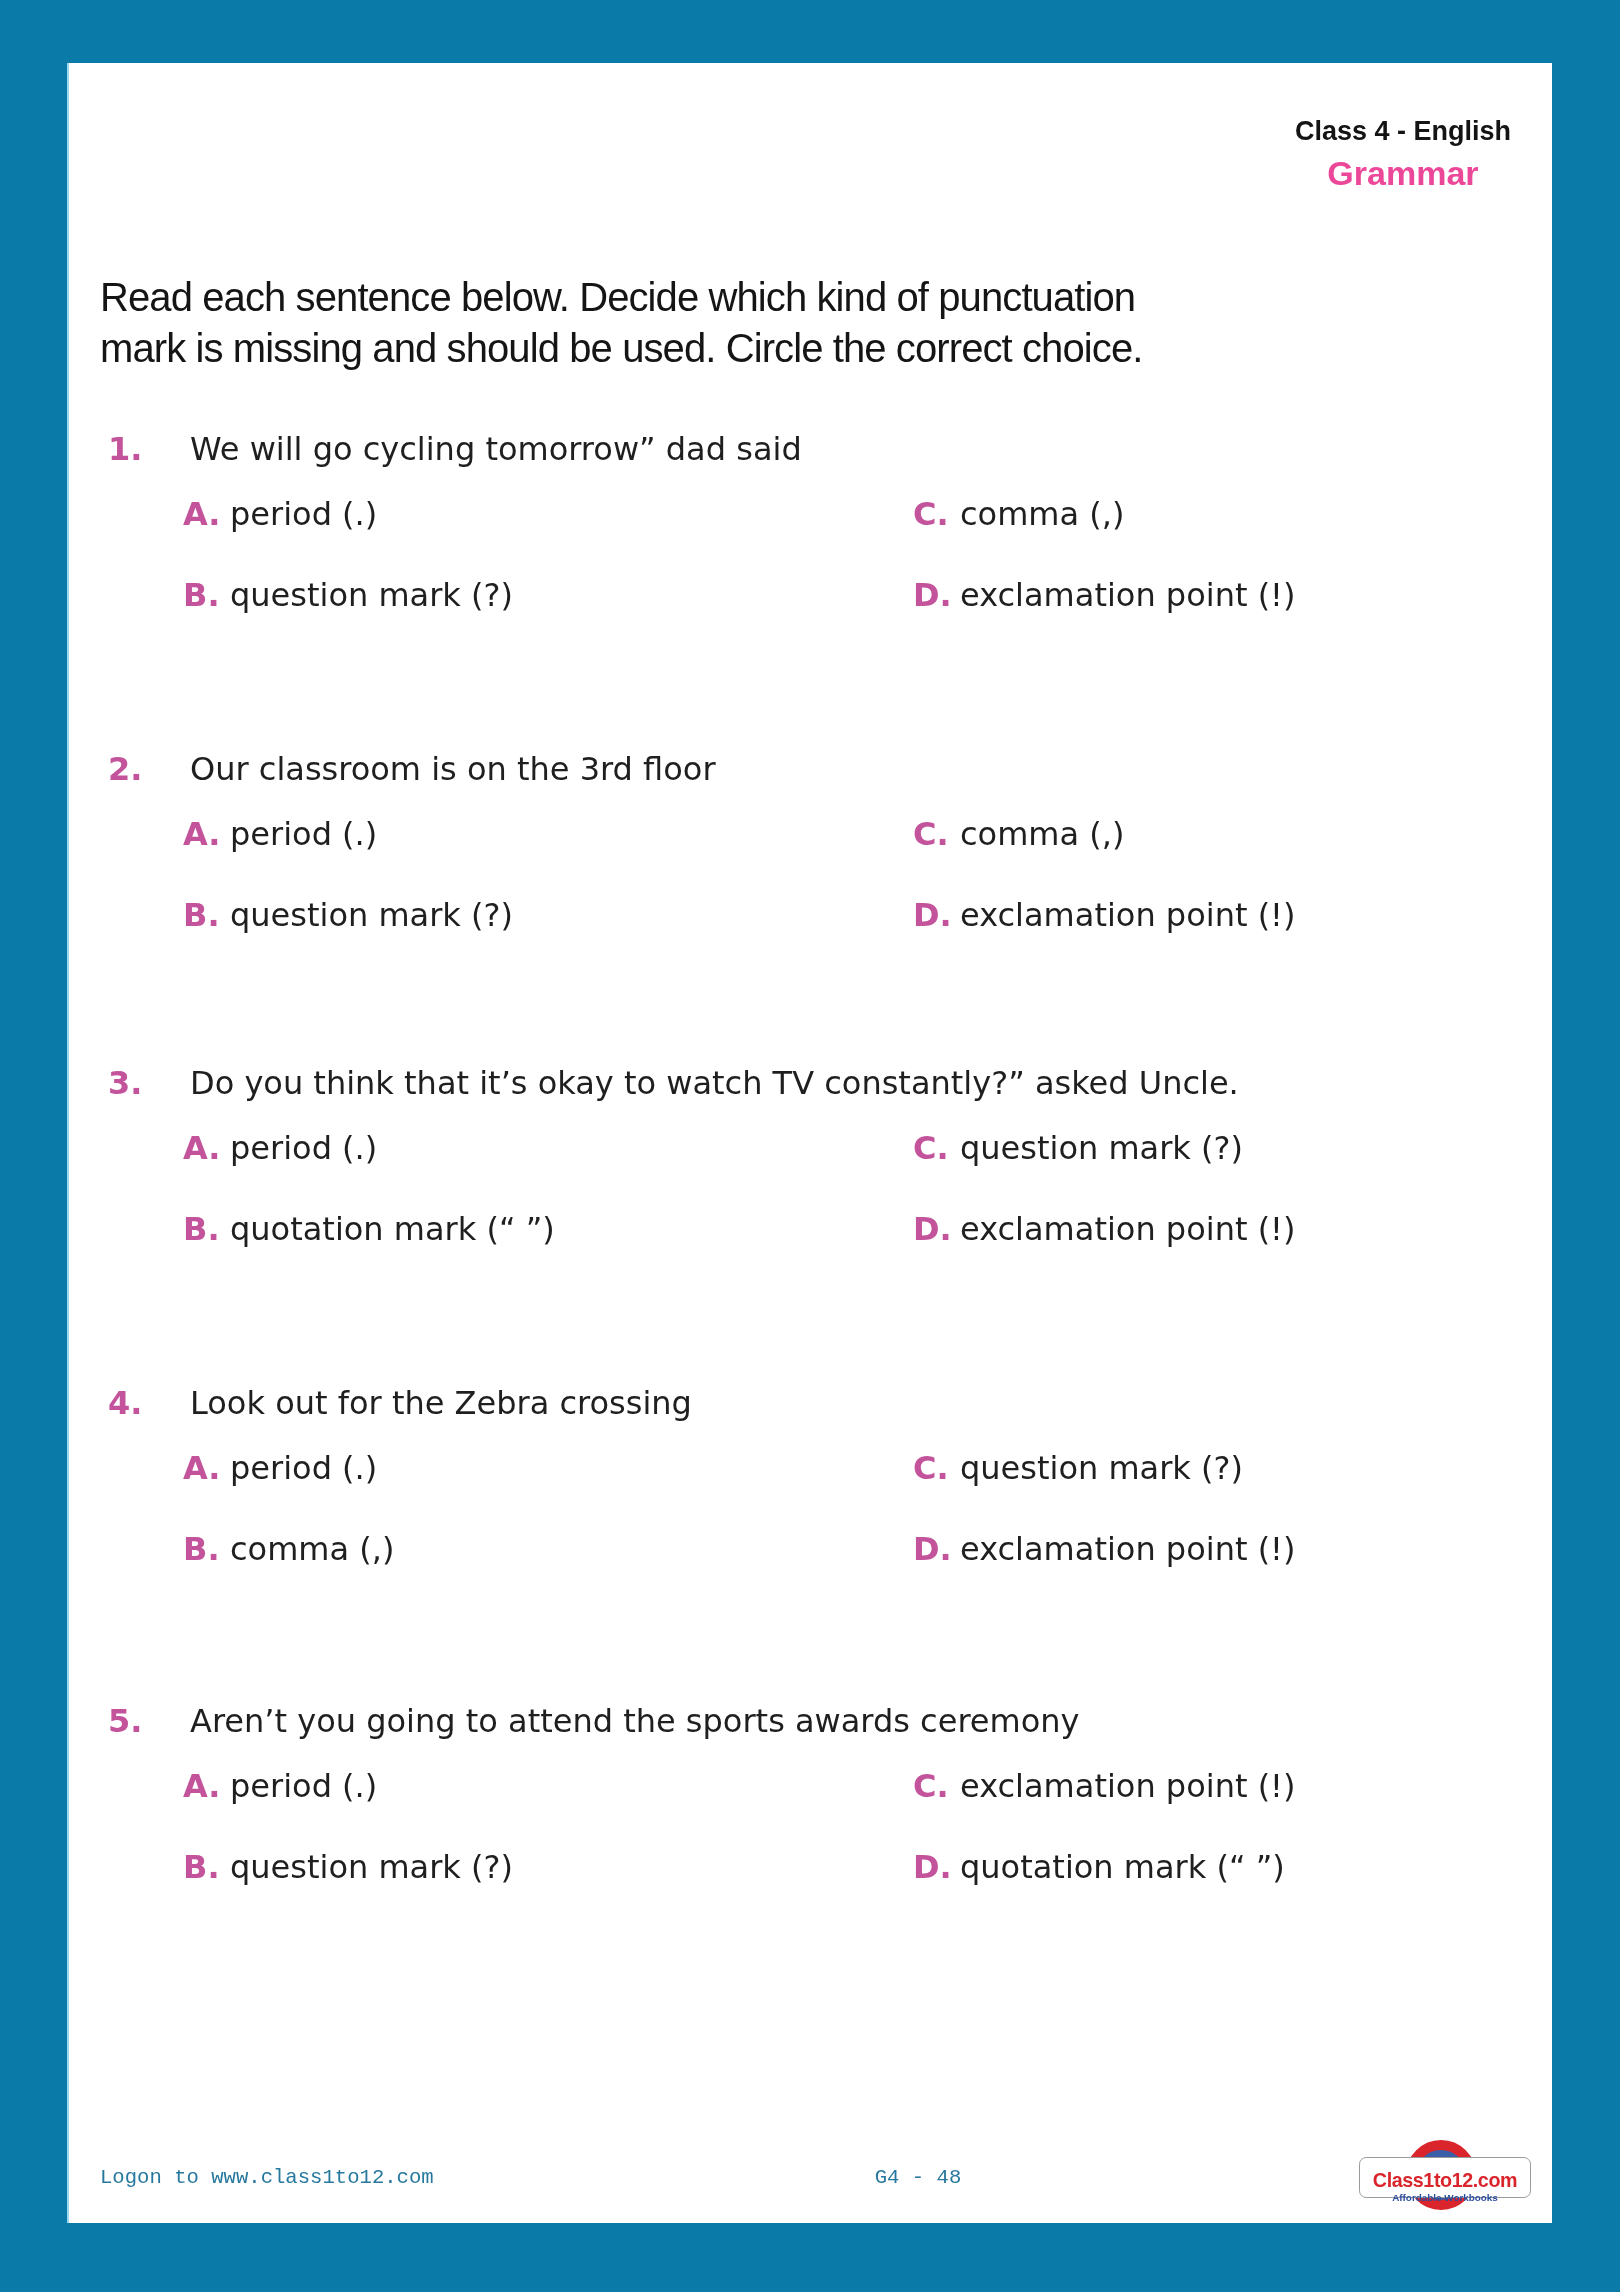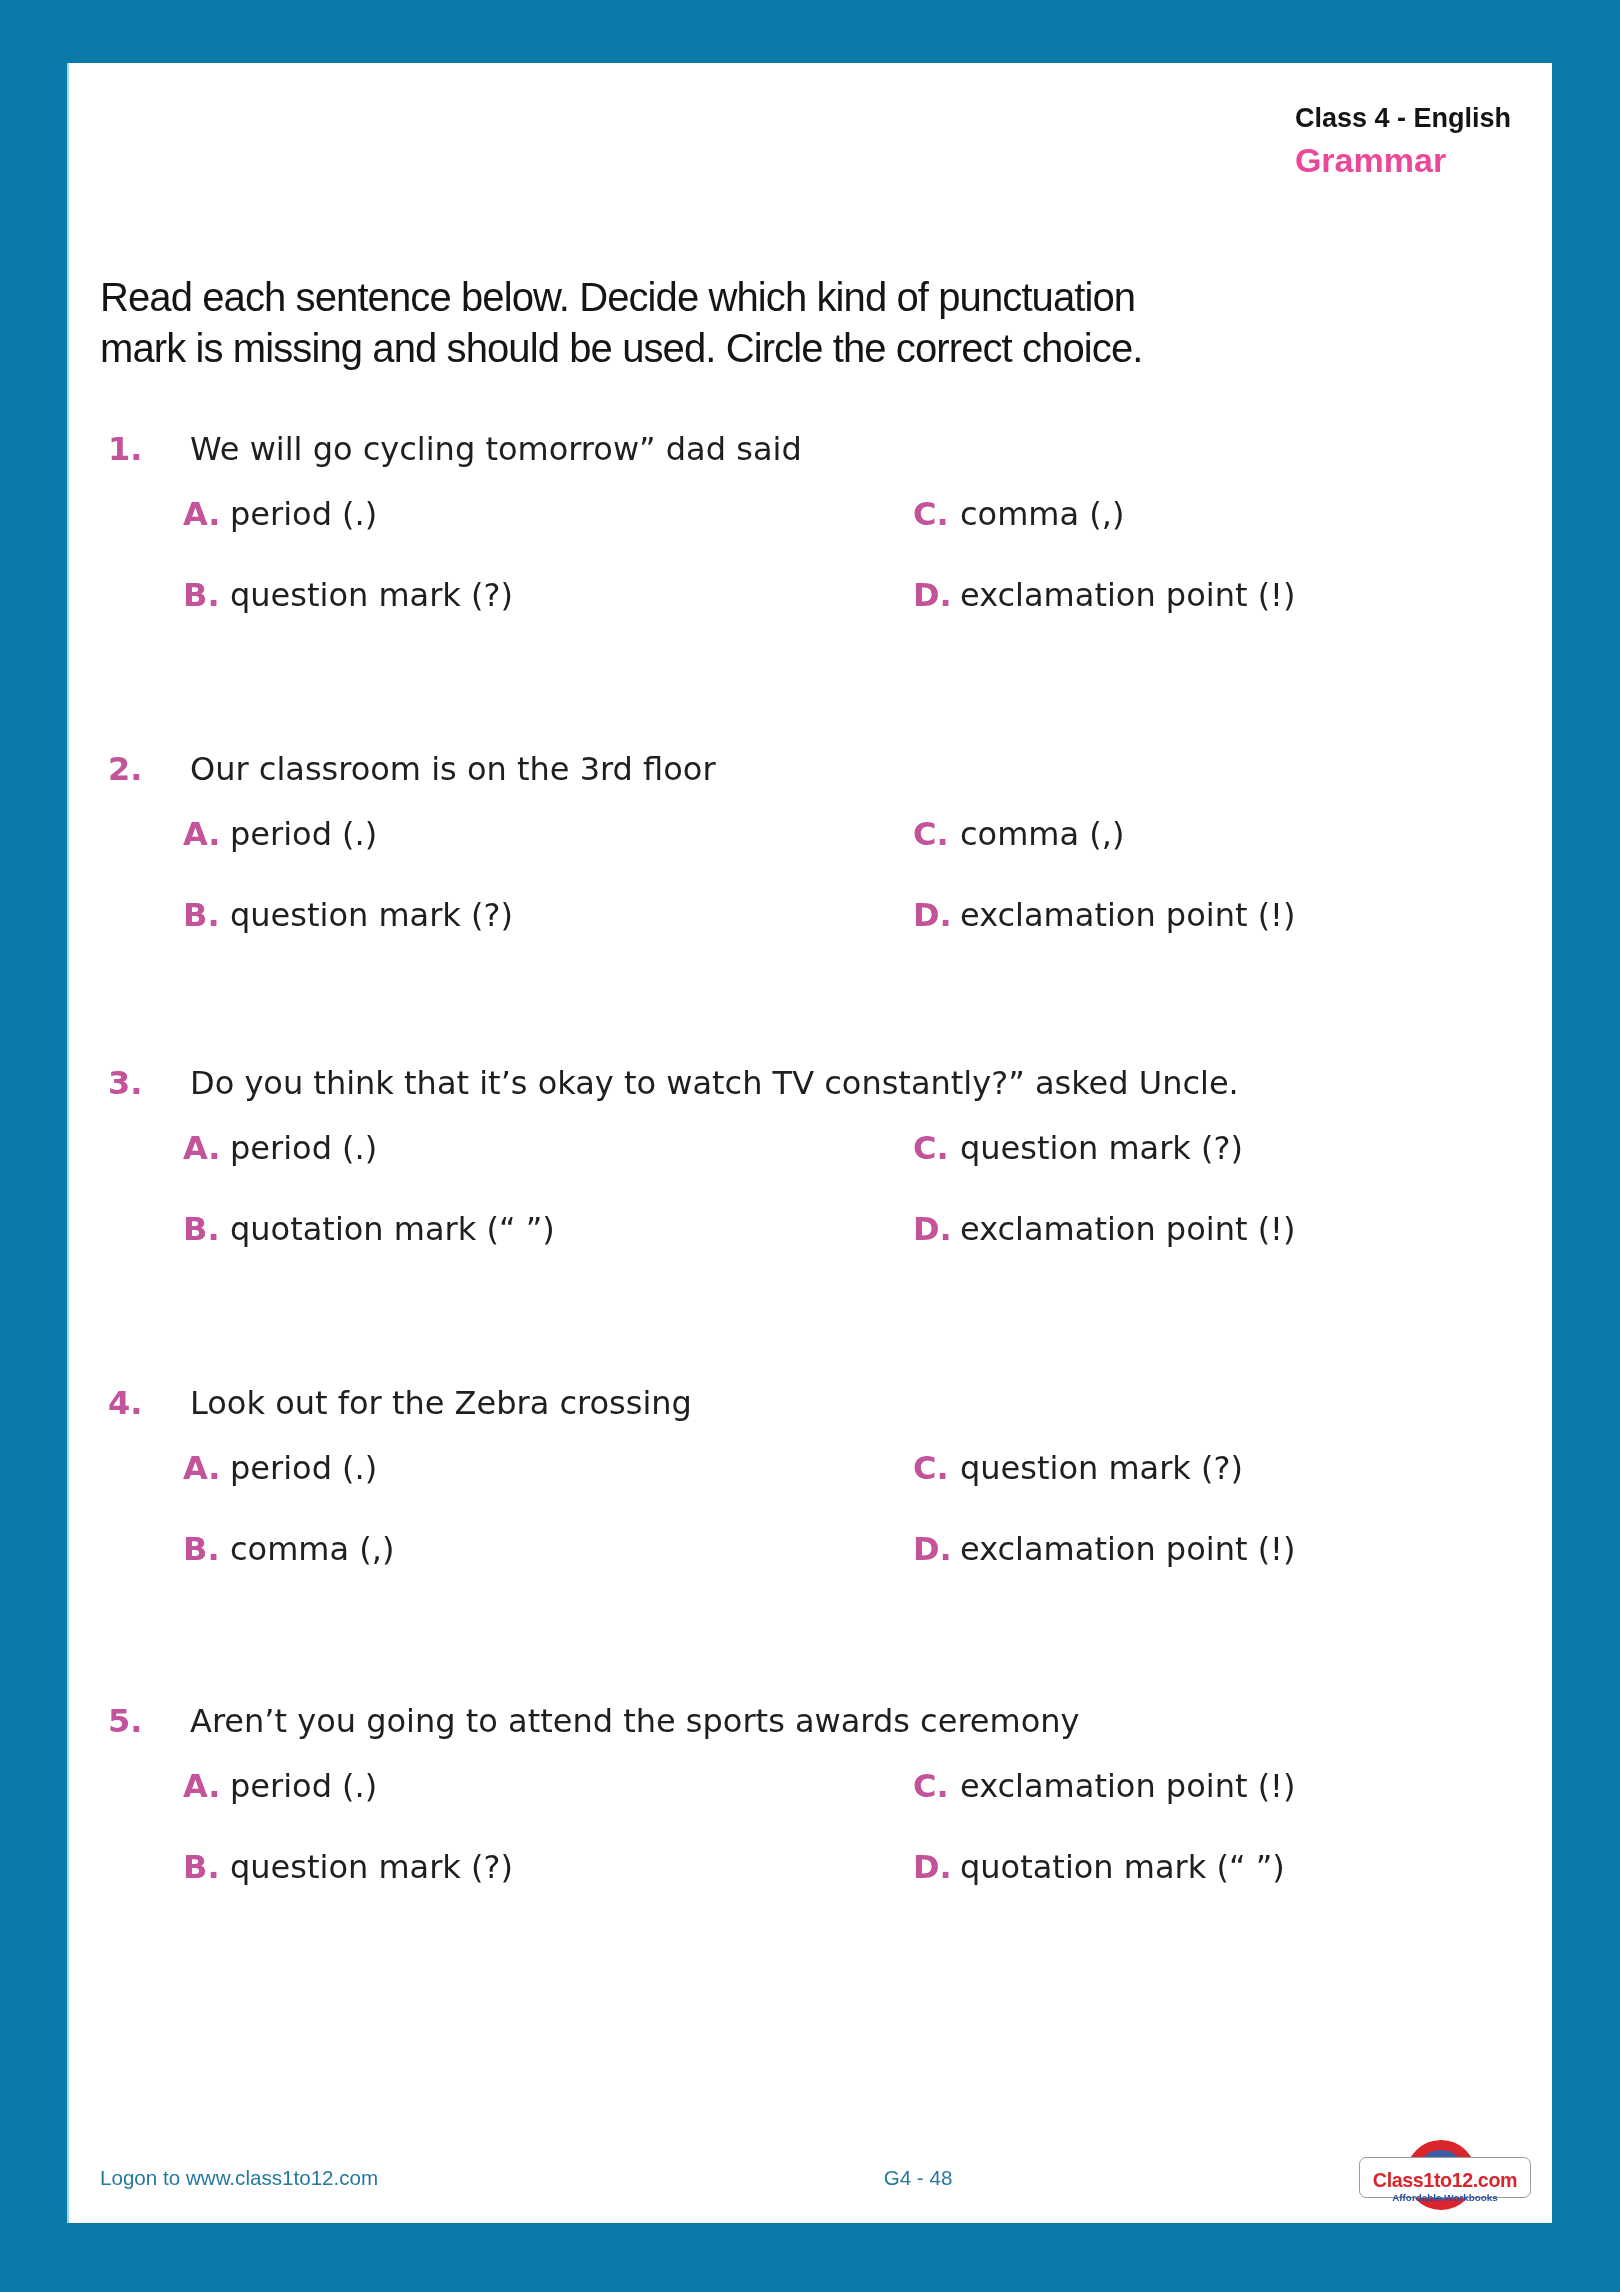--- a/index.html
+++ b/index.html
@@ -18,21 +18,22 @@
     border-left:2.7px solid #9bd9ef;
   }
   
   .title {
     position:absolute; top:7.2px; left:36px; width:1164px;
     text-align:center;
     font-size:63px; font-weight:bold; line-height:75px;
     color:#bf3e86; letter-spacing:-0.9px;
   }
   .header-right {
-    position:absolute; top:40px; right:41px;
+    position:absolute; top:53px; right:41px;
+    text-align:center;
   }
   .class-label {
     font-size:27px; font-weight:bold; color:#141414; letter-spacing:0px;
   }
   .subject-label {
     margin-top:7.2px;
     font-size:34px; font-weight:bold; color:#ec4899;
   }
   .instructions {
     position:absolute; top:209px; left:31px; width:1325px;
@@ -64,21 +65,21 @@
     font-size:32px; line-height:43px; color:#1f1f1f;
     cursor:pointer;
   }
   .opt-letter {
     flex:none; width:47px;
     color:#c3539b; font-weight:bold;
   }
   
   .footer-left, .footer-center {
     position:absolute;
-    font-family:Liberation Sans, sans-serif;
+    font-family:Liberation Mono, monospace;
     font-size:20.6px; color:#27789e;
   }
   .footer-left { left:31px; top:2103px; }
   .footer-center { left:849px; top:2103px; transform:translateX(-50%); }
   .logo {
     position:absolute; left:1290px; top:2077px;
     width:172px; height:72px;
   }
   .logo-circle {
     position:absolute; left:47px; top:0;

